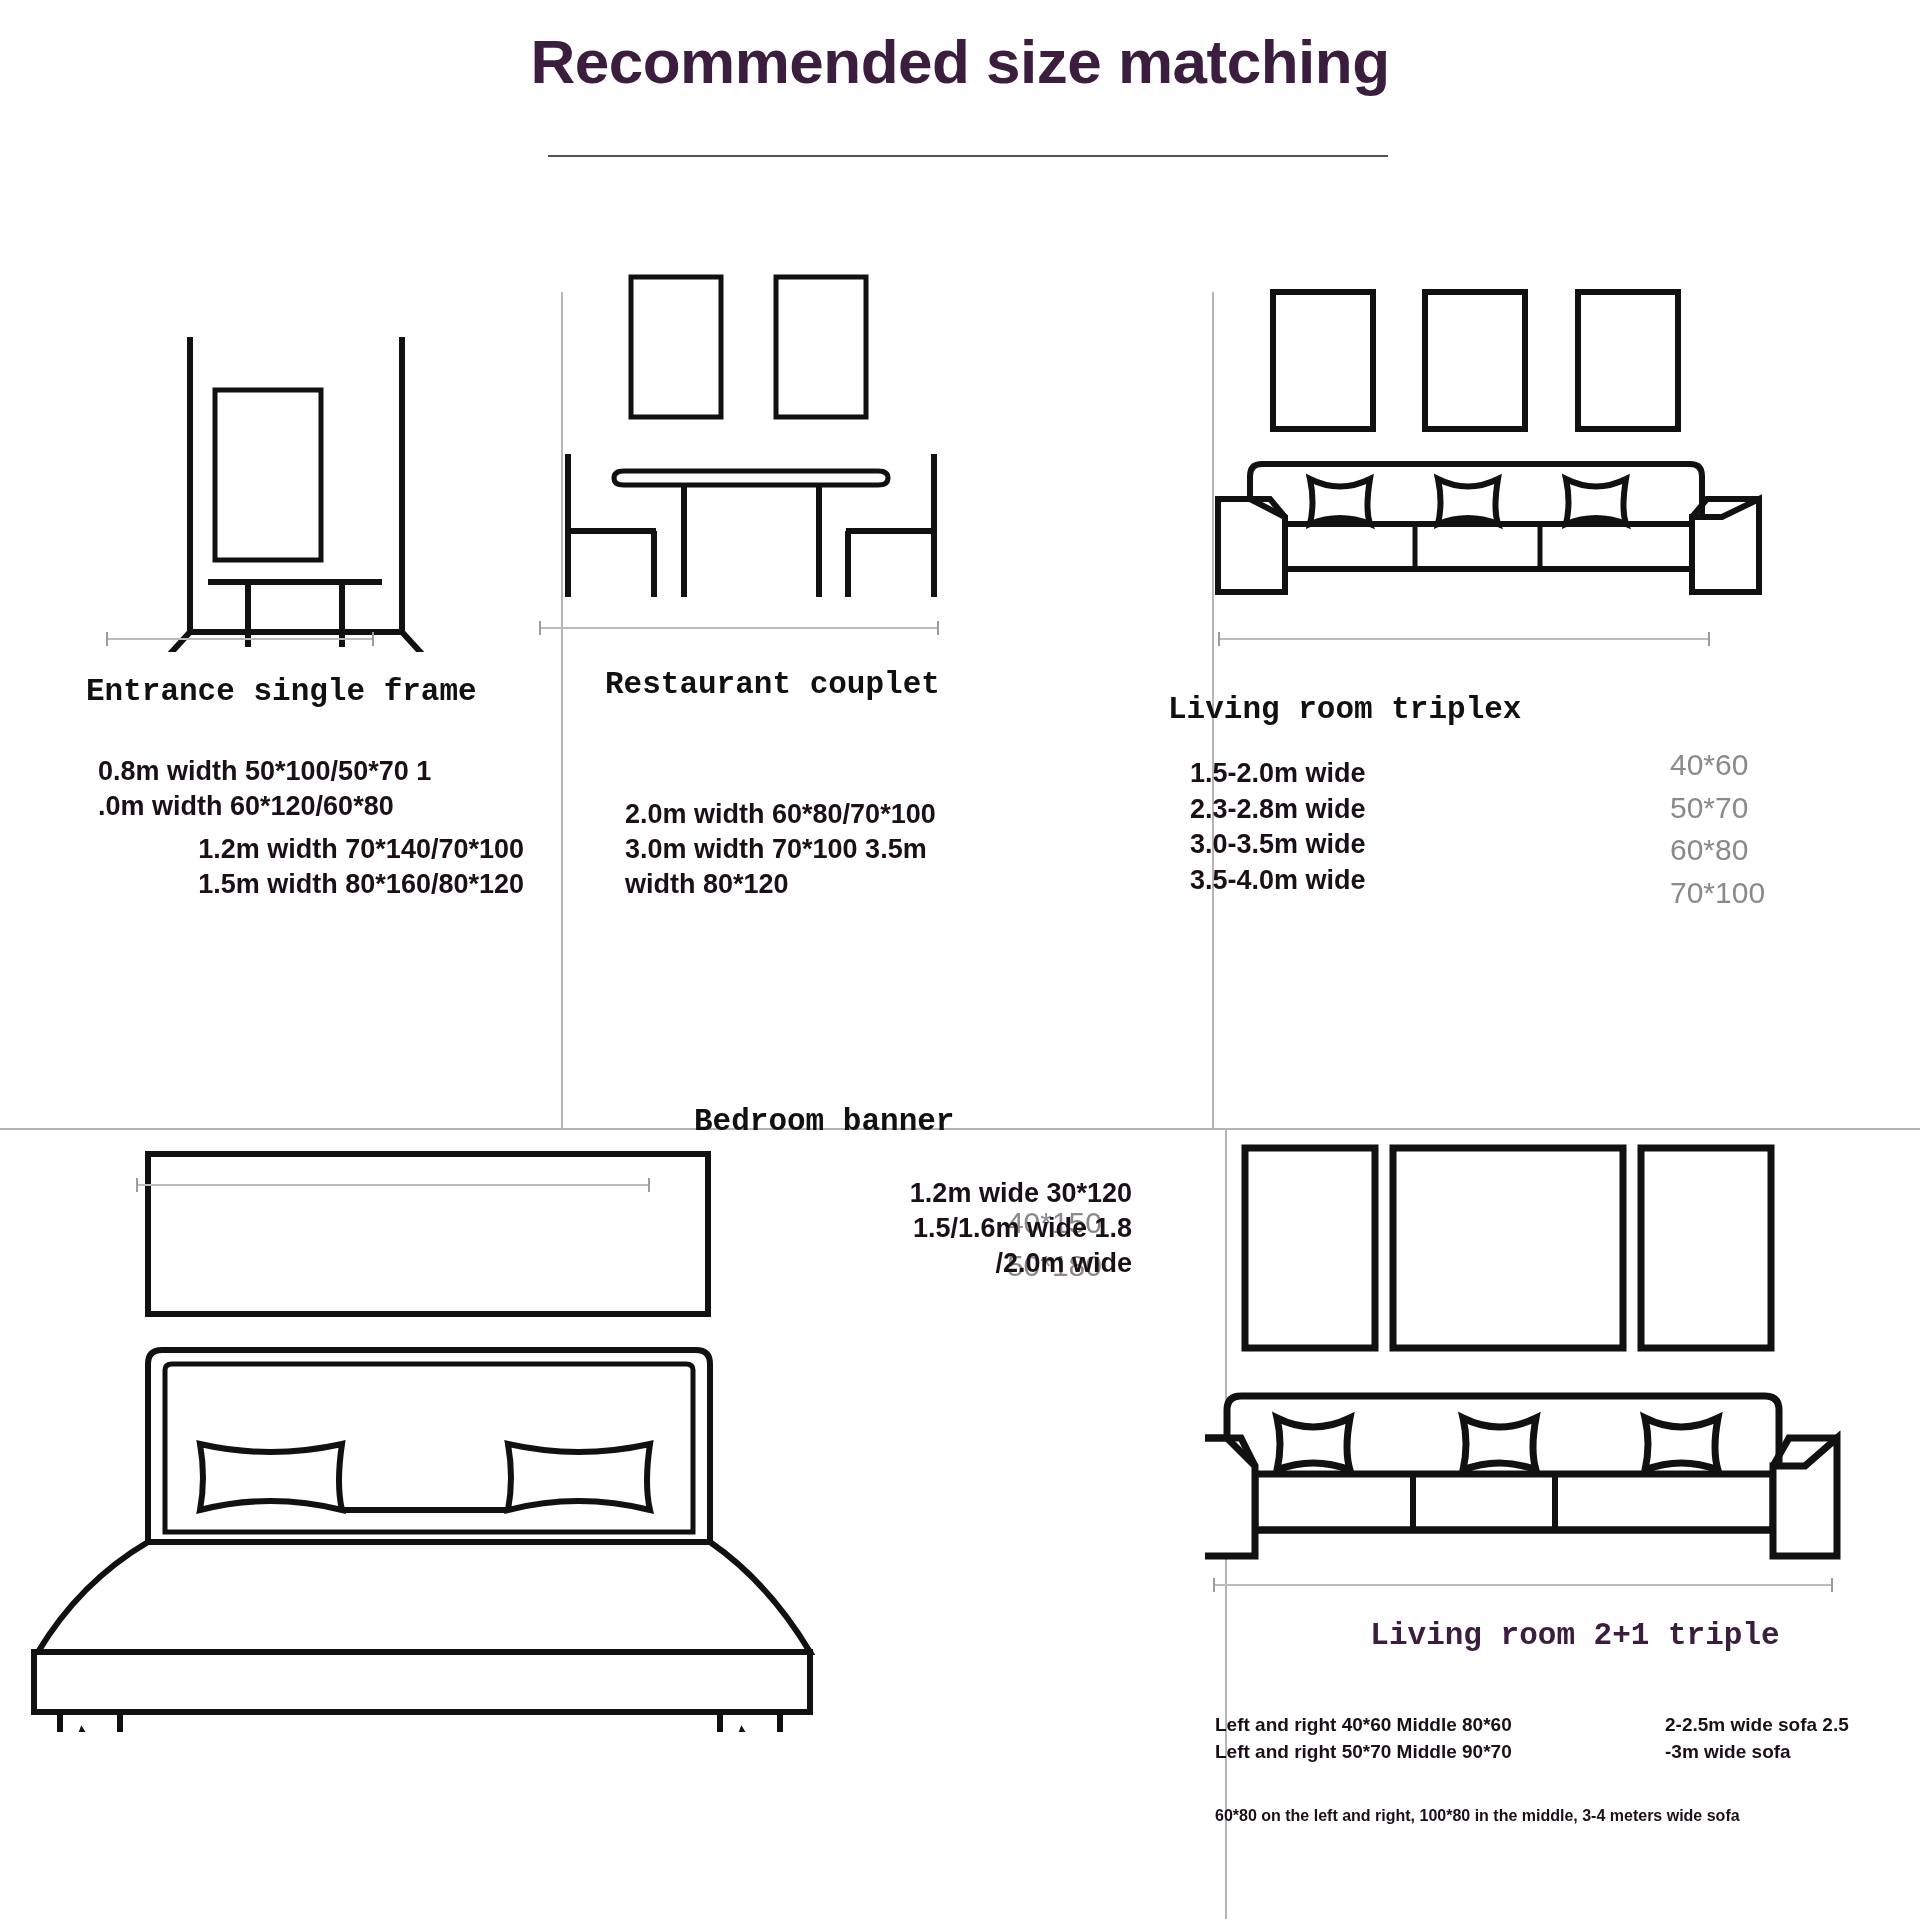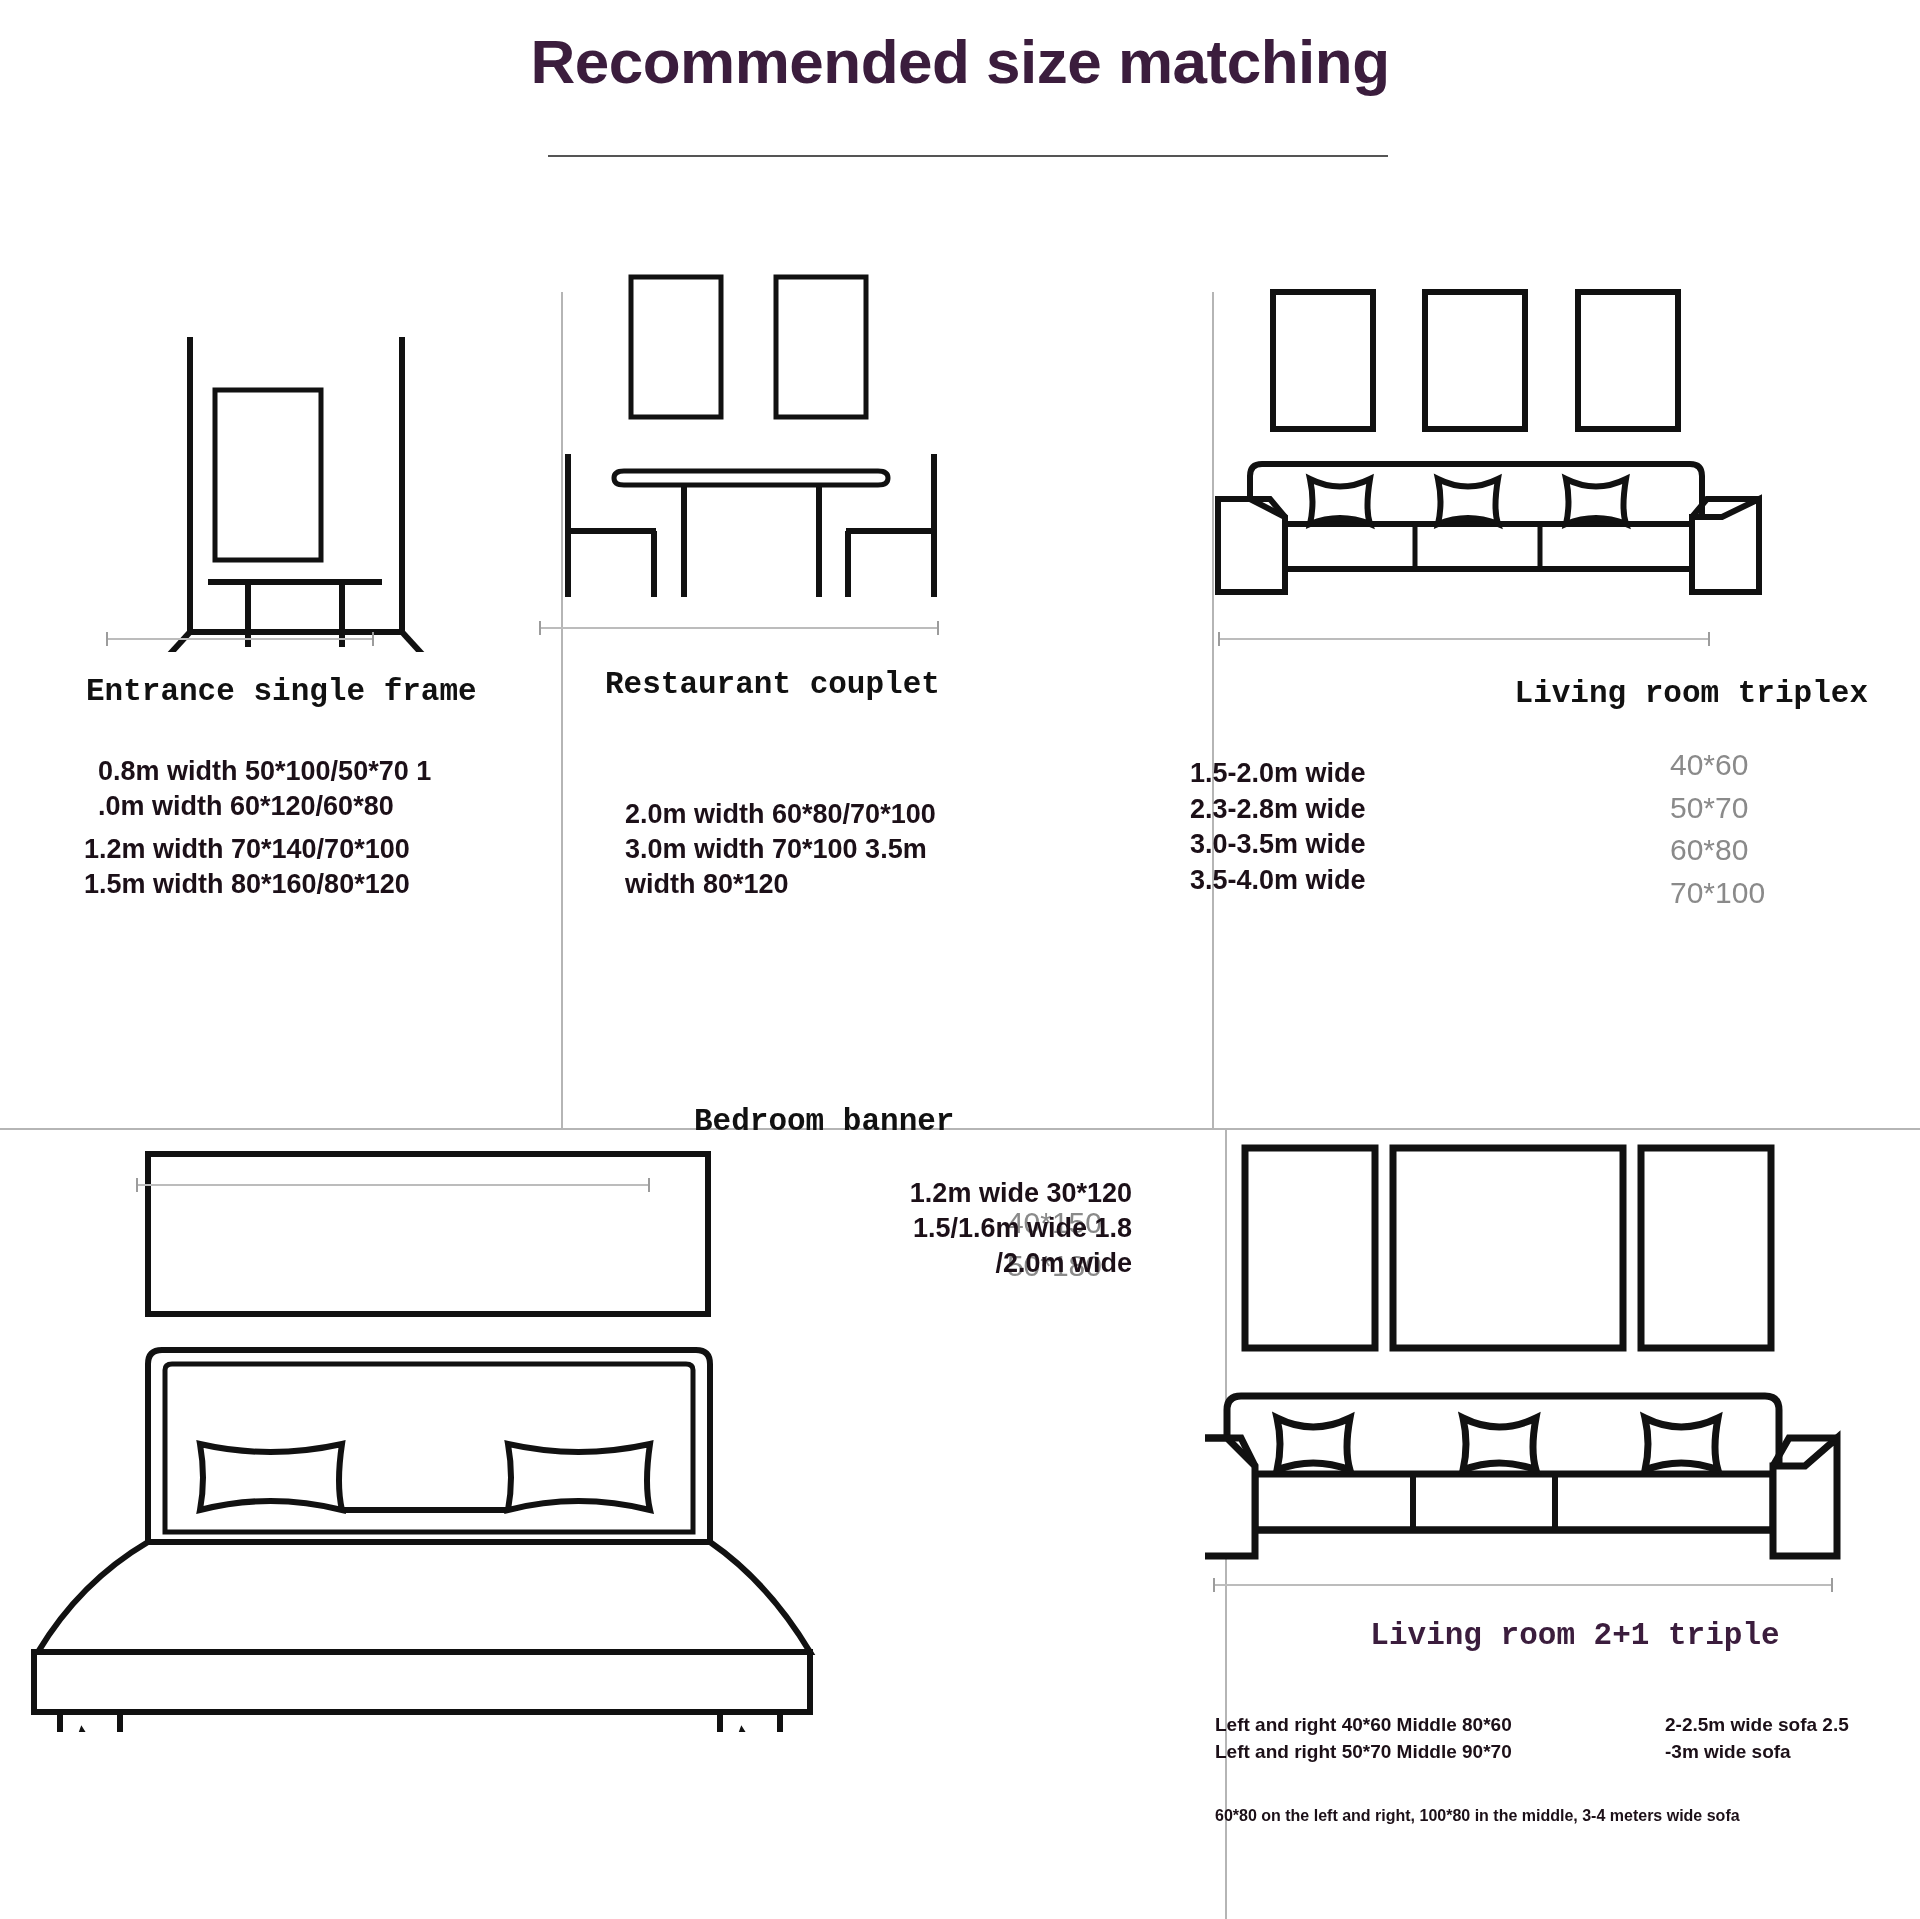--- a/index.html
+++ b/index.html
@@ -113,21 +113,21 @@
       <div class="bar"></div>
         <div class="cap l"></div>
         <div class="cap r"></div>
     </div>
 
     <div class="panel-title" style="left:86px;top:382px;">Entrance single frame</div>
 
     <div class="spec" style="left:62px;top:462px;width:430px;">0.8m width 50*100/50*70 1
 .0m width 60*120/60*80</div>
 
-    <div class="spec" style="left:48px;top:540px;width:430px;">1.2m width 70*140/70*100
+    <div class="spec" style="left:58px;top:540px;width:430px;text-align:right;">1.2m width 70*140/70*100
 1.5m width 80*160/80*120</div>
   </div>
 
   <div class="panel" style="left:561px;top:281px;width:672px;height:836px;">
 
     <svg class="art" style="left:-25px;top:-22px;" width="460" height="360" viewBox="0 0 460 360">
 
       <rect x="95" y="18" width="90" height="140" stroke="#111" stroke-width="5" fill="#fff"></rect>
       <rect x="240" y="18" width="90" height="140" stroke="#111" stroke-width="5" fill="#fff"></rect>
 
@@ -183,21 +183,21 @@
       <path d="M228 205 Q258 220 288 205 Q283 235 288 250 Q258 238 228 250 Q233 228 228 205 Z" stroke="#111" stroke-width="6" fill="#fff"></path>
       <path d="M356 205 Q386 220 416 205 Q411 235 416 250 Q386 238 356 250 Q361 228 356 205 Z" stroke="#111" stroke-width="6" fill="#fff"></path>
     </svg>
 
     <div class="ruler" style="left:6px;top:340px;width:492px;">
       <div class="bar"></div>
         <div class="cap l"></div>
         <div class="cap r"></div>
     </div>
 
-    <div class="panel-title" style="left:-44px;top:384px;width:700px;text-align:right;">Living room triplex</div>
+    <div class="panel-title" style="left:-44px;top:400px;width:700px;text-align:left;">Living room triplex</div>
 
     <div class="spec" style="left:-58px;top:464px;width:330px;text-align:left;line-height:1.32;">1.5-2.0m wide
 2.3-2.8m wide
 3.0-3.5m wide
 3.5-4.0m wide</div>
 
     <div class="spec-gray" style="left:410px;top:452px;width:250px;margin-left:48px;">40*60
 50*70
 60*80
 70*100</div>

